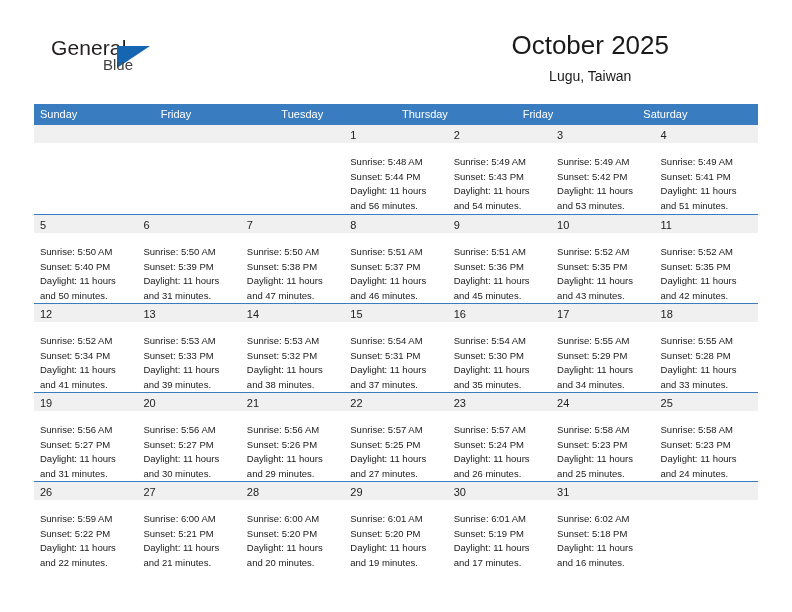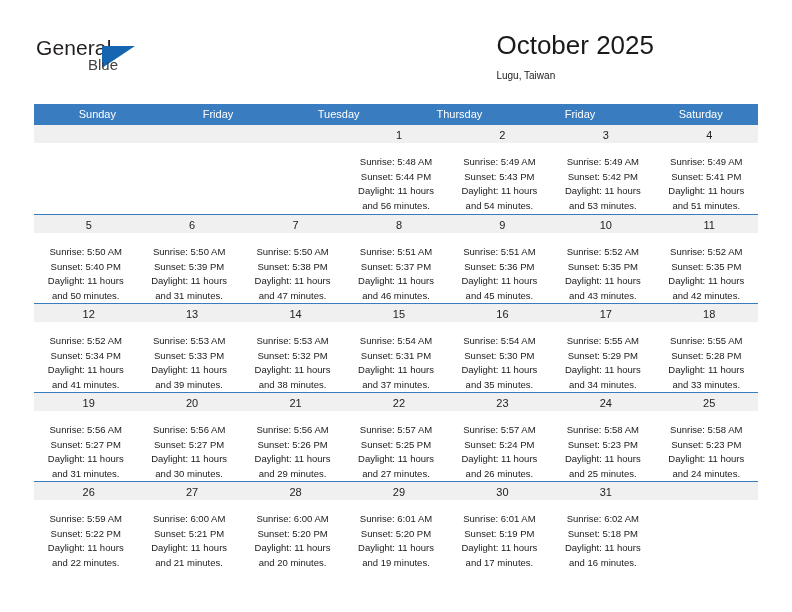--- a/index.html
+++ b/index.html
@@ -18,21 +18,21 @@
   .page {
     position: relative;
     width: 792px;
     height: 612px;
     box-sizing: border-box;
   }
 
   
   .header {
     position: absolute;
-    left: 0;
+    left: 15px;
     top: 0;
     width: 688px;
     height: 104px;
   }
 
   .logo {
     position: absolute;
     left: 36px;
     top: 36px;
     width: 120px;
@@ -62,43 +62,42 @@
     width: 0;
     height: 0;
     border-left: 33px solid #1565b0;
     border-bottom: 22px solid transparent;
   }
 
   .title-block {
     position: absolute;
     right: 34px;
     top: 30px;
-    text-align: left;
+    text-align: center;
   }
   .cal-title {
     font-size: 26px;
     color: #1a1a1a;
     line-height: 30px;
     white-space: nowrap;
   }
   .cal-subtitle {
-    font-size: 10px;
+    font-size: 14px;
     color: #1a1a1a;
     line-height: 20px;
     margin-top: 6px;
     white-space: nowrap;
   }
 
   
   .calendar {
     position: absolute;
     left: 34px;
     top: 104px;
     width: 724px;
-    text-align: center;
   }
 
   .dow-row {
     display: flex;
     width: 724px;
     height: 21px;
     background: #3a7cc0;
   }
   .dow-cell {
     flex: 1 1 0;

